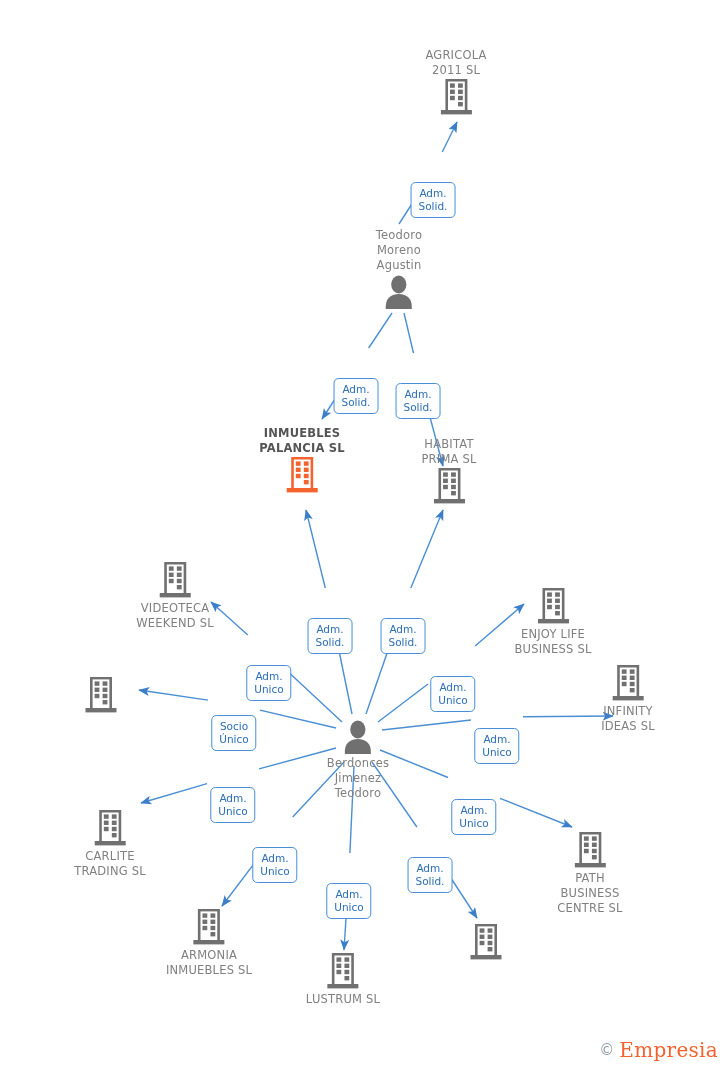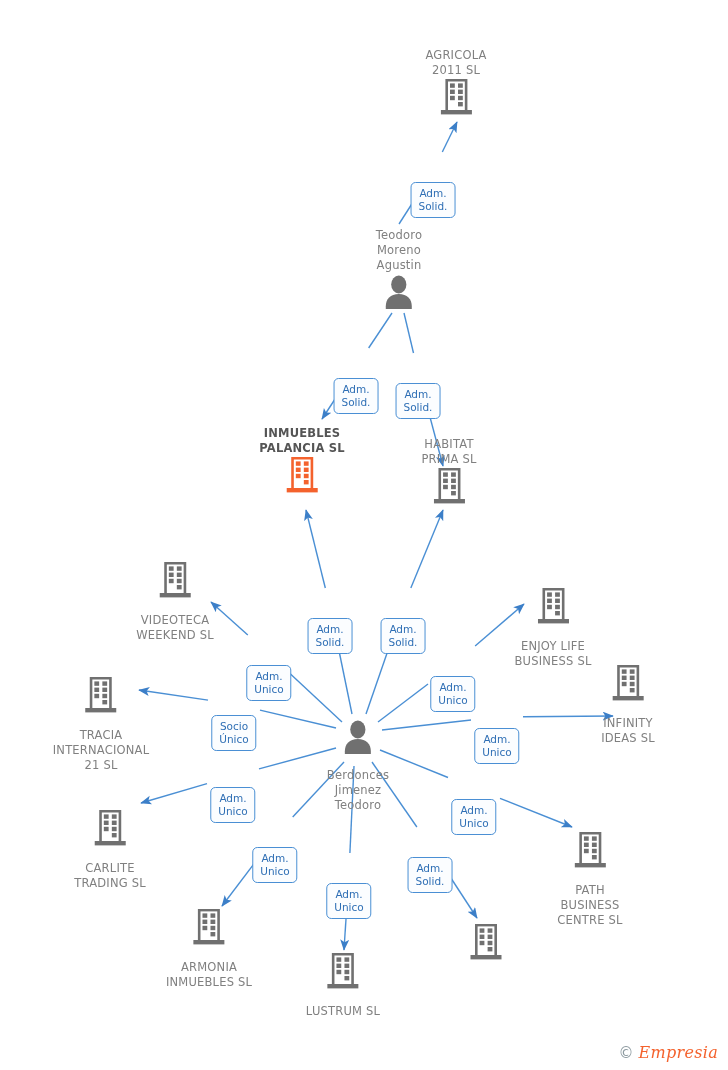--- a/index.html
+++ b/index.html
@@ -35,21 +35,21 @@
     font-size: 11.5px;
     line-height: 15px;
     color: #808080;
     letter-spacing: 0.2px;
   }
   .node-label.highlight {
     color: #555555;
     font-weight: bold;
   }
   .node-label.below {
-    margin-top: 14px;
+    margin-top: 2px;
   }
   .icon-wrap {
     display: flex;
     justify-content: center;
     align-items: flex-end;
   }
   .bld {
     display: block;
   }
   .prs {
@@ -82,22 +82,21 @@
     gap: 5px;
     font-size: 15px;
   }
   #watermark .c-mark {
     color: #8d9aa0;
     font-size: 15px;
   }
   #watermark .brand {
     color: #f4622d;
     font-family: "DejaVu Serif", serif;
-    font-style: italic;
-    font-size: 16px;
+    font-size: 20px;
     letter-spacing: 0.3px;
   }
 </style>
 </head>
 <body>
 
 <div id="graph">
 
   <svg id="edge-layer" viewBox="0 0 728 1070" width="728" height="1070">
     <defs>
@@ -249,25 +248,20 @@
             <rect x="10.6" y="11.6" width="4.8" height="4.4" fill="#707070"></rect>
             <rect x="18.6" y="11.6" width="4.8" height="4.4" fill="#707070"></rect>
             <rect x="10.6" y="17.8" width="4.8" height="4.4" fill="#707070"></rect>
             <rect x="18.6" y="17.8" width="4.8" height="4.4" fill="#707070"></rect>
             <rect x="18.6" y="24" width="4.8" height="4.4" fill="#707070"></rect>
             <rect x="11.2" y="24.0" width="4.2" height="8" fill="#707070" opacity="0"></rect>
             <path d="M11.2 24 H15.4 V32 H11.2 Z" fill="#ffffff"></path>
             <rect x="1.5" y="32" width="31" height="4.4" fill="#707070"></rect>
           </svg>
         </div>
-        <div class="node-label below">
-          <div>TRACIA</div>
-          <div>INTERNACIONAL</div>
-          <div>21 SL</div>
-        </div>
       </div>
       <div class="node" style="left: 110px; top: 809px;">
         <div class="icon-wrap">
           <svg class="bld" width="34" height="38" viewBox="0 0 34 38">
             <path d="M6 1 H28 V32 H6 Z" fill="#707070"></path>
             <path d="M8.6 3.4 H25.4 V32 H8.6 Z" fill="#ffffff"></path>
             <rect x="10.6" y="5.4" width="4.8" height="4.4" fill="#707070"></rect>
             <rect x="18.6" y="5.4" width="4.8" height="4.4" fill="#707070"></rect>
             <rect x="10.6" y="11.6" width="4.8" height="4.4" fill="#707070"></rect>
             <rect x="18.6" y="11.6" width="4.8" height="4.4" fill="#707070"></rect>

